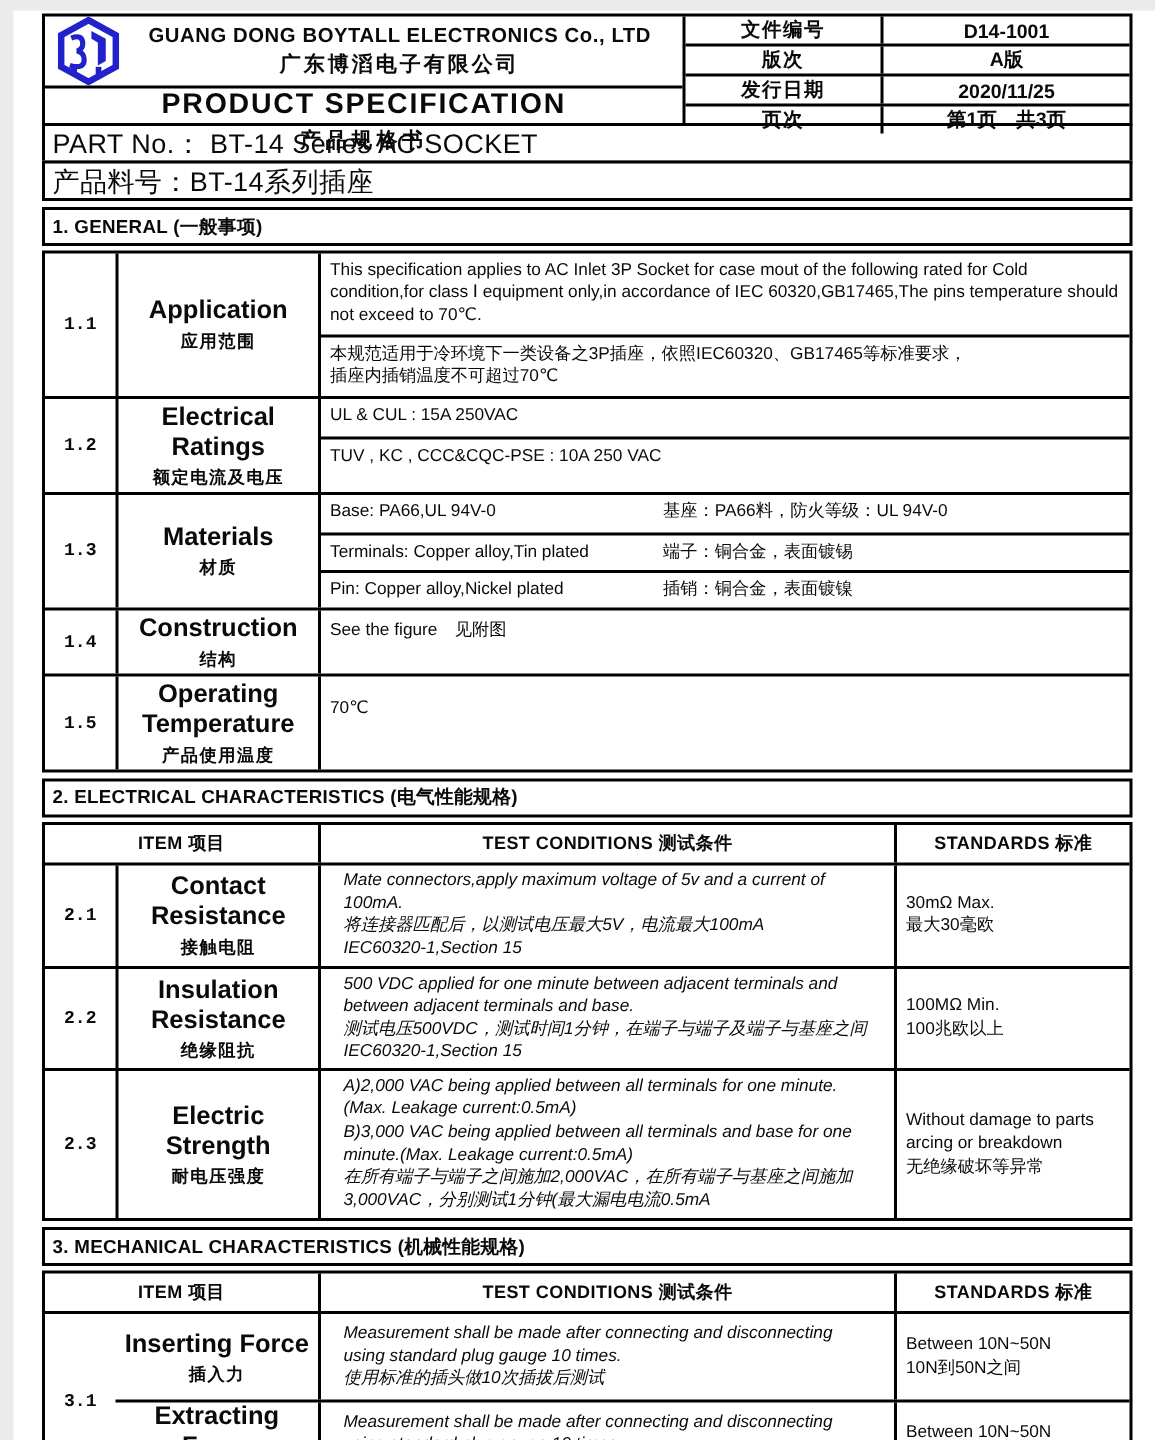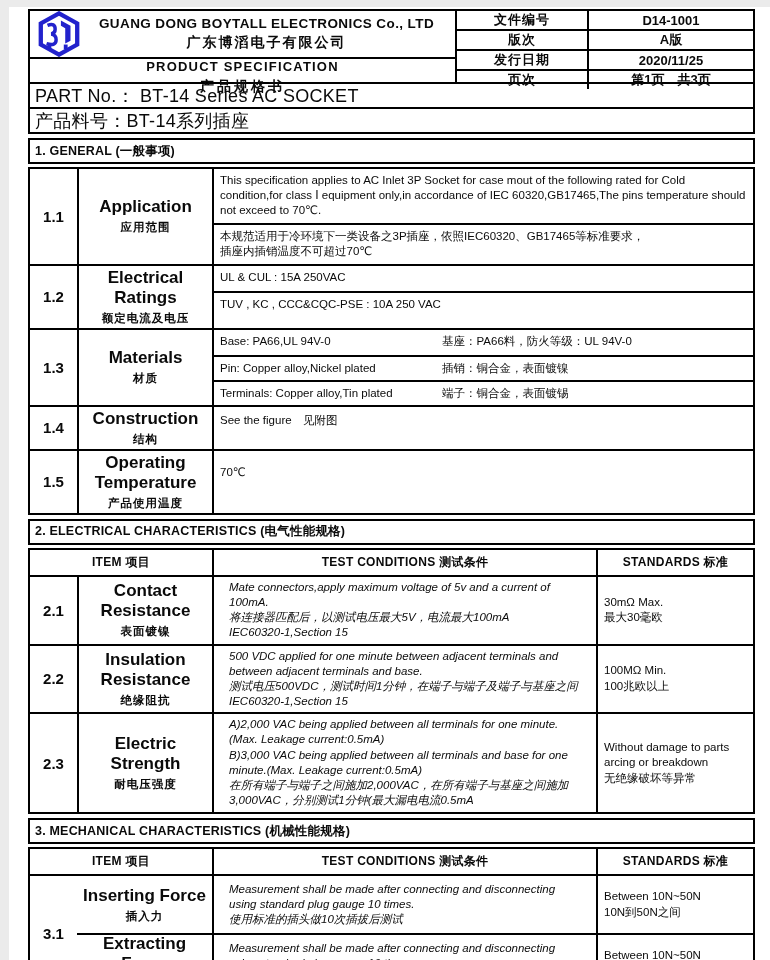--- a/index.html
+++ b/index.html
@@ -17,42 +17,42 @@
 
   
   .hdr-box { display:flex; height:75px; }
   .hdr-left { width:425px; display:flex; flex-direction:column; }
   .company-row { height:52px; border-bottom:2px solid #000; display:flex; align-items:center; }
   .logo-wrap { width:58px; display:flex; justify-content:center; align-items:center; flex:0 0 58px; }
   .company-names { flex:1; text-align:center; padding-right:10px; }
   .company-en { font-size:13.5px; font-weight:bold; letter-spacing:.4px; }
   .company-cn { font-size:14px; font-weight:bold; margin-top:3px; letter-spacing:2px; }
   .title-row { flex:1; display:flex; flex-direction:column; justify-content:center; text-align:center; }
-  .title-en { font-size:13px; font-weight:bold; letter-spacing:1.2px; }
+  .title-en { font-size:19px; font-weight:bold; letter-spacing:1.2px; }
   .title-cn { font-size:14px; font-weight:bold; margin-top:4px; letter-spacing:3px; }
   .hdr-right { flex:1; border-left:2px solid #000; display:flex; flex-direction:column; }
   .hrow { flex:1; display:flex; }
   .hrow + .hrow { border-top:2px solid #000; }
   .hlabel { width:130px; display:flex; align-items:center; justify-content:center;
             font-size:13px; font-weight:bold; letter-spacing:1px; }
   .hvalue { flex:1; border-left:2px solid #000; display:flex; align-items:center; justify-content:center;
             font-size:13px; font-weight:bold; }
 
   
   .part-row { margin-top:-2px; height:27px; display:flex; align-items:center;
               padding-left:5px; font-size:18px; font-weight:normal; letter-spacing:.3px; }
   .sec-title { margin-top:4px; height:26px; display:flex; align-items:center;
                padding-left:5px; font-size:12.5px; font-weight:bold; letter-spacing:.2px; }
 
   
   .tbl { margin-top:3px; }
   .trow { display:flex; }
   .trow + .trow { border-top:2px solid #000; }
   .num { width:47px; flex:0 0 47px; display:flex; align-items:center; justify-content:center;
-         font-size:15px; font-weight:bold; }
+         font-size:12px; font-weight:bold;font-family:Liberation Mono, monospace; }
   .item { width:135px; flex:0 0 135px; border-left:2px solid #000; display:flex; flex-direction:column;
           align-items:center; justify-content:center; text-align:center; padding:2px 1px; }
   .item .en { font-size:17px; font-weight:bold; }
   .item .cn { font-size:11.5px; font-weight:bold; margin-top:3px; letter-spacing:1px; }
   .content { flex:1; border-left:2px solid #000; display:flex; flex-direction:column; min-width:0; }
   .sub { padding:4px 6px; font-size:11.5px; line-height:1.32; display:flex; flex-direction:column; justify-content:center; }
   .sub + .sub { border-top:2px solid #000; }
   .prewrap { white-space:pre-line; }
   .pair { display:flex; align-items:center; }
   .pair .p-en { width:222px; flex:0 0 222px; }
@@ -170,28 +170,28 @@
       </div>
       <div class="content">
         <div class="sub h26">
           <div class="pair">
             <span class="p-en">Base: PA66,UL 94V-0</span>
             <span class="p-cn">基座：PA66料，防火等级：UL 94V-0</span>
           </div>
         </div>
         <div class="sub h26">
           <div class="pair">
+            <span class="p-en">Terminals: Copper alloy,Tin plated</span>
+            <span class="p-cn">端子：铜合金，表面镀锡</span>
+          </div>
+        </div>
+        <div class="sub h26">
+          <div class="pair">
             <span class="p-en">Pin: Copper alloy,Nickel plated</span>
             <span class="p-cn">插销：铜合金，表面镀镍</span>
-          </div>
-        </div>
-        <div class="sub h26">
-          <div class="pair">
-            <span class="p-en">Terminals: Copper alloy,Tin plated</span>
-            <span class="p-cn">端子：铜合金，表面镀锡</span>
           </div>
         </div>
       </div>
     </div>
 
     <div class="trow">
       <div class="num">1.4</div>
       <div class="item">
         <div class="en">Construction</div>
         <div class="cn">结构</div>
@@ -219,21 +219,21 @@
     <div class="trow thead">
       <div class="th th-item">ITEM 项目</div>
       <div class="th th-cond">TEST CONDITIONS 测试条件</div>
       <div class="th th-std">STANDARDS 标准</div>
     </div>
 
     <div class="trow h54">
       <div class="num">2.1</div>
       <div class="item">
         <div class="en">Contact Resistance</div>
-        <div class="cn">表面镀镍</div>
+        <div class="cn">接触电阻</div>
       </div>
       <div class="cond prewrap">Mate connectors,apply maximum voltage of 5v and a current of 100mA.
 将连接器匹配后，以测试电压最大5V，电流最大100mA
 IEC60320-1,Section 15</div>
       <div class="std prewrap">30mΩ Max.
 最大30毫欧</div>
     </div>
 
     <div class="trow h63">
       <div class="num">2.2</div>

